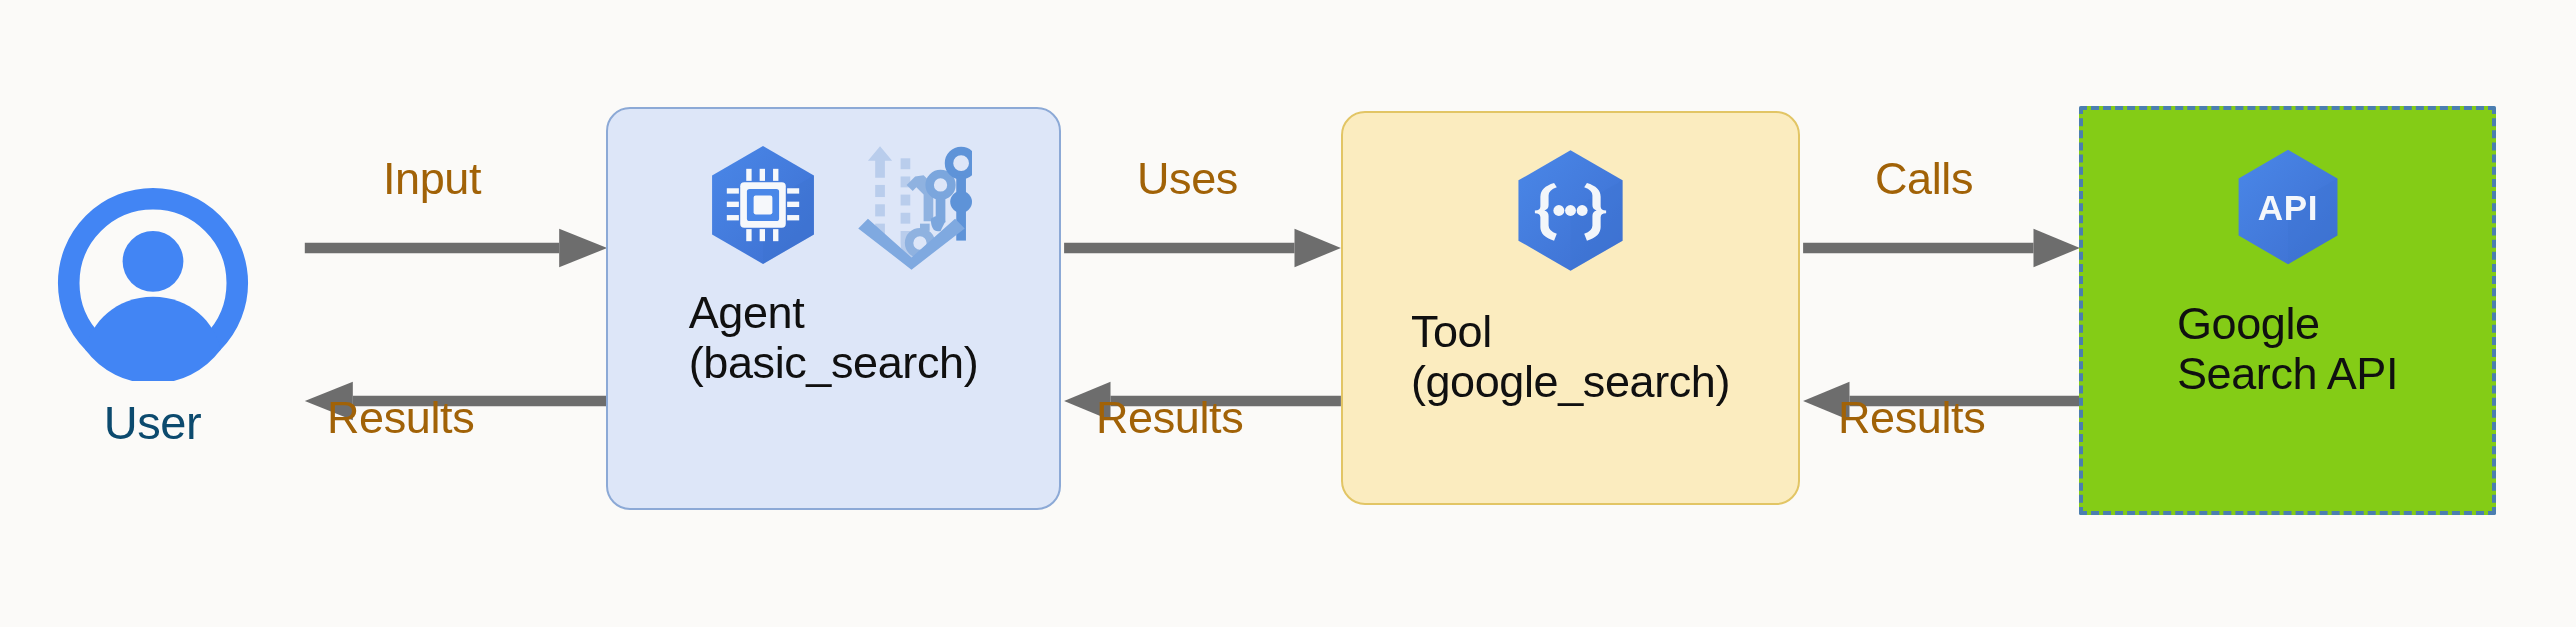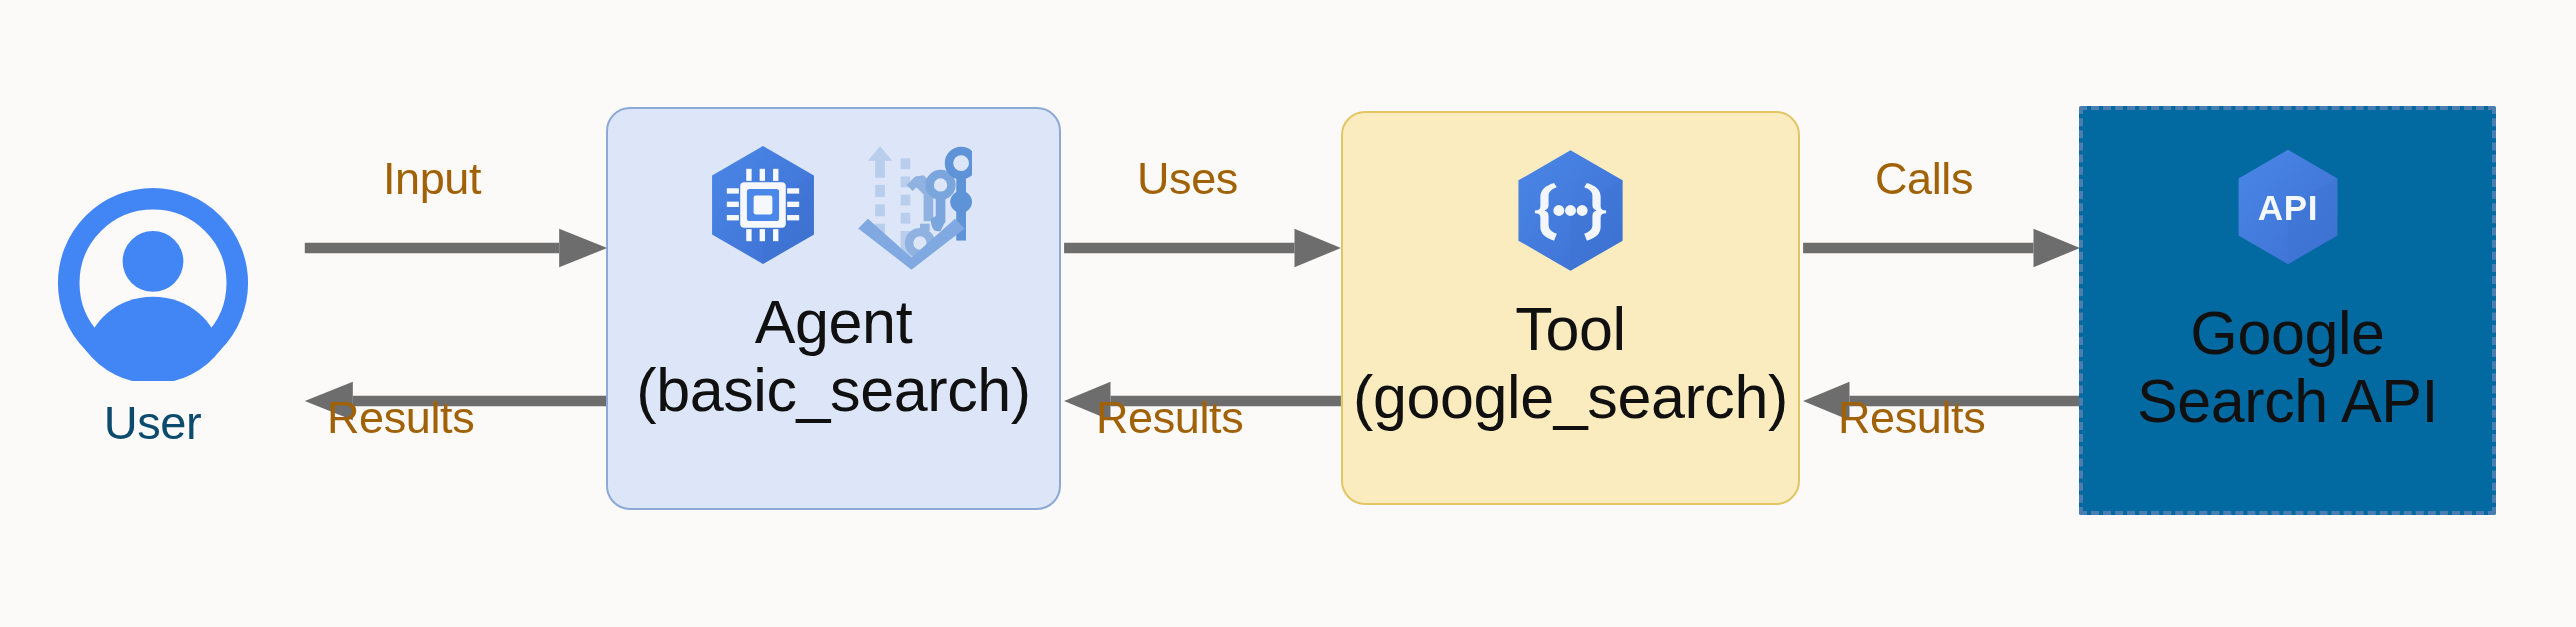--- a/index.html
+++ b/index.html
@@ -36,35 +36,35 @@
     border-radius: 24px;
   }
   .node-tool {
     left: 1341px;
     top: 111px;
     width: 459px;
     height: 394px;
     background: #fbecbf;
     border: 2.4px solid #e2c565;
     border-radius: 24px;
+    gap: 12px;
   }
   .node-api {
     left: 2079px;
     top: 106px;
     width: 417px;
     height: 409px;
-    background: #0369a1;
+    background: #84cc16;
     border: 4px dashed #4b7eb0;
     border-radius: 1.6px;
   }
 
   .node-label {
-    text-align: center;
     color: #101010;
-    font-size: 61px;
+    font-size: 45px;
     line-height: 1.12;
     letter-spacing: -0.4px;
     white-space: pre-line;
     font-weight: 400;
   }
   .node-agent .node-label { margin-top: 13px; }
   .node-tool  .node-label { margin-top: 13px; }
   .node-api   .node-label { margin-top: 24px; }
 
   

